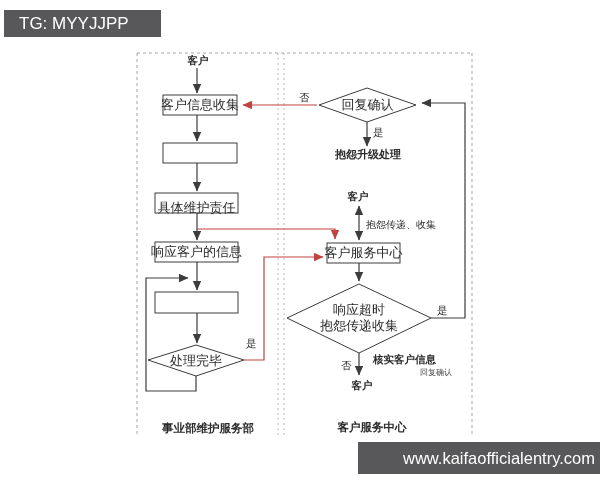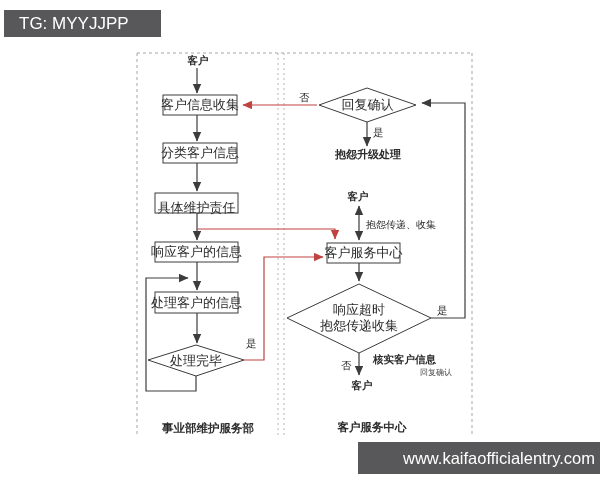--- a/index.html
+++ b/index.html
@@ -84,24 +84,22 @@
     <g>
       <line class="red" x1="317" y1="105" x2="243" y2="105" marker-end="url(#ar)"></line>
       <polyline class="red" points="197,229 335,229 335,239" marker-end="url(#ar)"></polyline>
       <polyline class="red" points="244,360 264,360 264,257 323,257" marker-end="url(#ar)"></polyline>
     </g>
   </svg>
 
   <div class="lbl bold ctr" style="left:178px;top:55px;width:40px;">客户</div>
 
   <div class="boxlbl" style="left:163px;top:95px;width:74px;height:20px;">客户信息收集</div>
-  <div class="boxlbl" style="left:163px;top:143px;width:74px;height:20px;">分类客户信息</div>
   <div class="boxlbl" style="left:155px;top:193px;width:83px;height:30px;">具体维护责任</div>
   <div class="boxlbl" style="left:155px;top:242px;width:83px;height:20px;">响应客户的信息</div>
-  <div class="boxlbl" style="left:155px;top:292px;width:83px;height:21px;">处理客户的信息</div>
 
   <div class="boxlbl" style="left:148px;top:345px;width:96px;height:31px;">处理完毕</div>
   <div class="lbl" style="left:246px;top:338px;">是</div>
 
   <div class="lbl bold ctr" style="left:148px;top:422px;width:120px;font-size:11.5px;">事业部维护服务部</div>
 
   <div class="lbl" style="left:299px;top:92px;">否</div>
   <div class="boxlbl" style="left:319px;top:88px;width:97px;height:34px;">回复确认</div>
   <div class="lbl" style="left:373px;top:127px;">是</div>
   <div class="lbl bold ctr" style="left:327px;top:148px;width:82px;font-size:11px;">抱怨升级处理</div>

